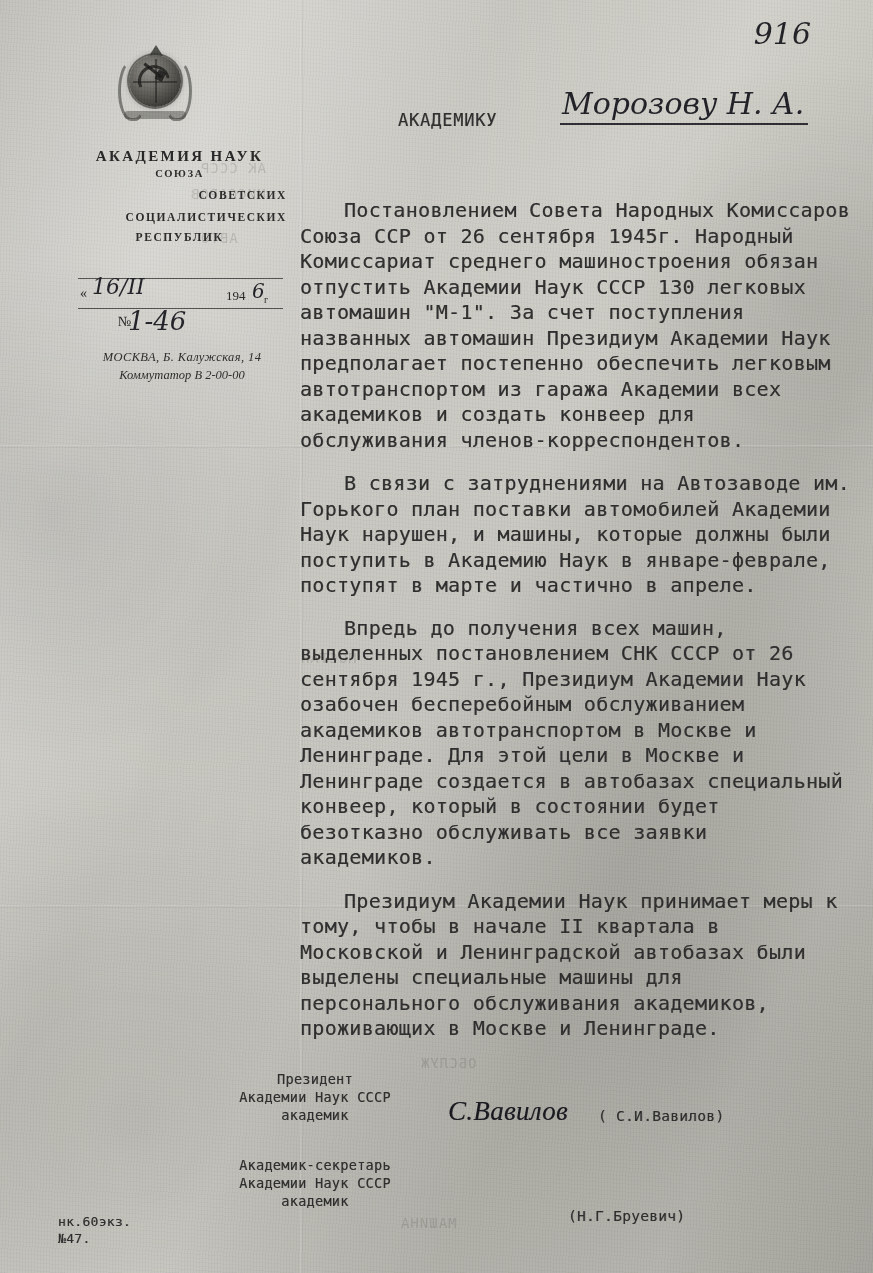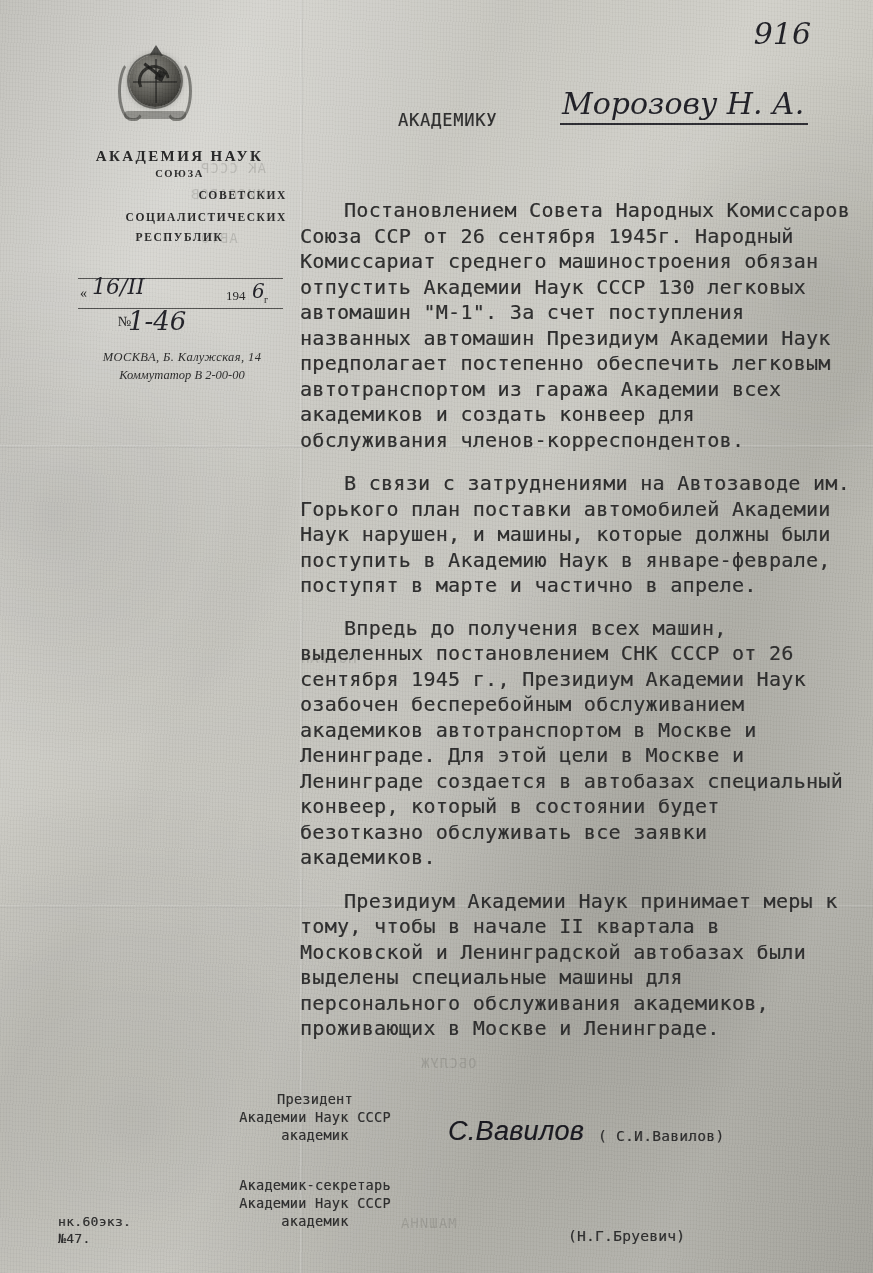--- a/index.html
+++ b/index.html
@@ -299,38 +299,37 @@
   
   .sig {
     position: absolute;
     left: 200px;
     top: 1070px;
     width: 660px;
   }
   .sigrow {
     position: relative;
     height: 72px;
-    margin-top: 20px;
   }
   .sigrow .titles {
     position: absolute;
     left: 0; top: 0;
     width: 230px;
     text-align: center;
     font-size: 13.5px;
     line-height: 18px;
   }
   .sigrow .name {
     position: absolute;
     left: 398px; top: 38px;
     font-size: 14.5px;
   }
   .sigrow .autograph {
     position: absolute;
-    font-family: Liberation Sans, sans-serif;
+    font-family: Liberation Serif, serif;
     font-style: italic;
     color: #15151c;
   }
   .sigrow .a1 { left: 248px; top: 26px; font-size: 27px; }
   .sigrow .a2 { left: 300px; top: -6px; font-size: 44px; }
 
   .footnote {
     position: absolute;
     left: 58px;
     bottom: 26px;

